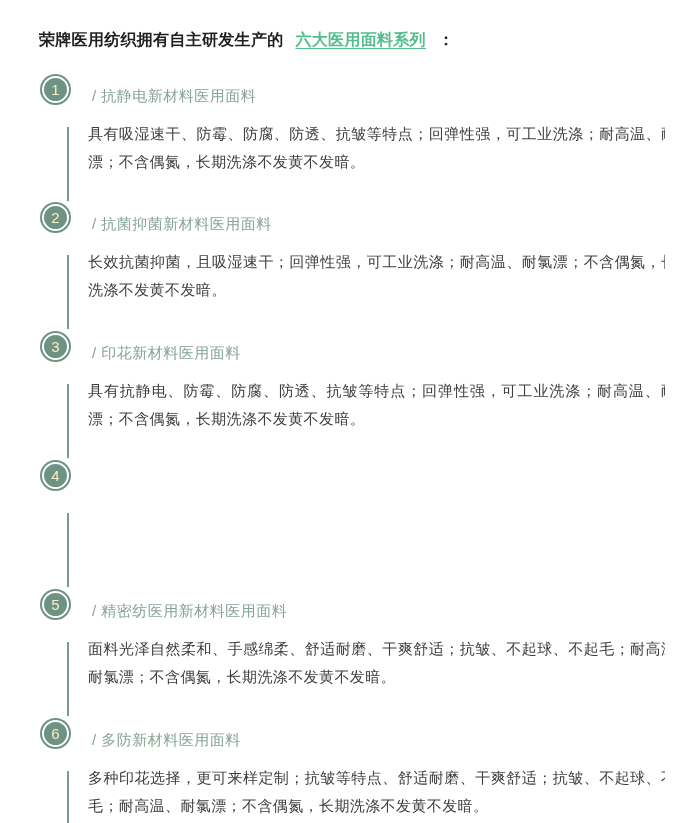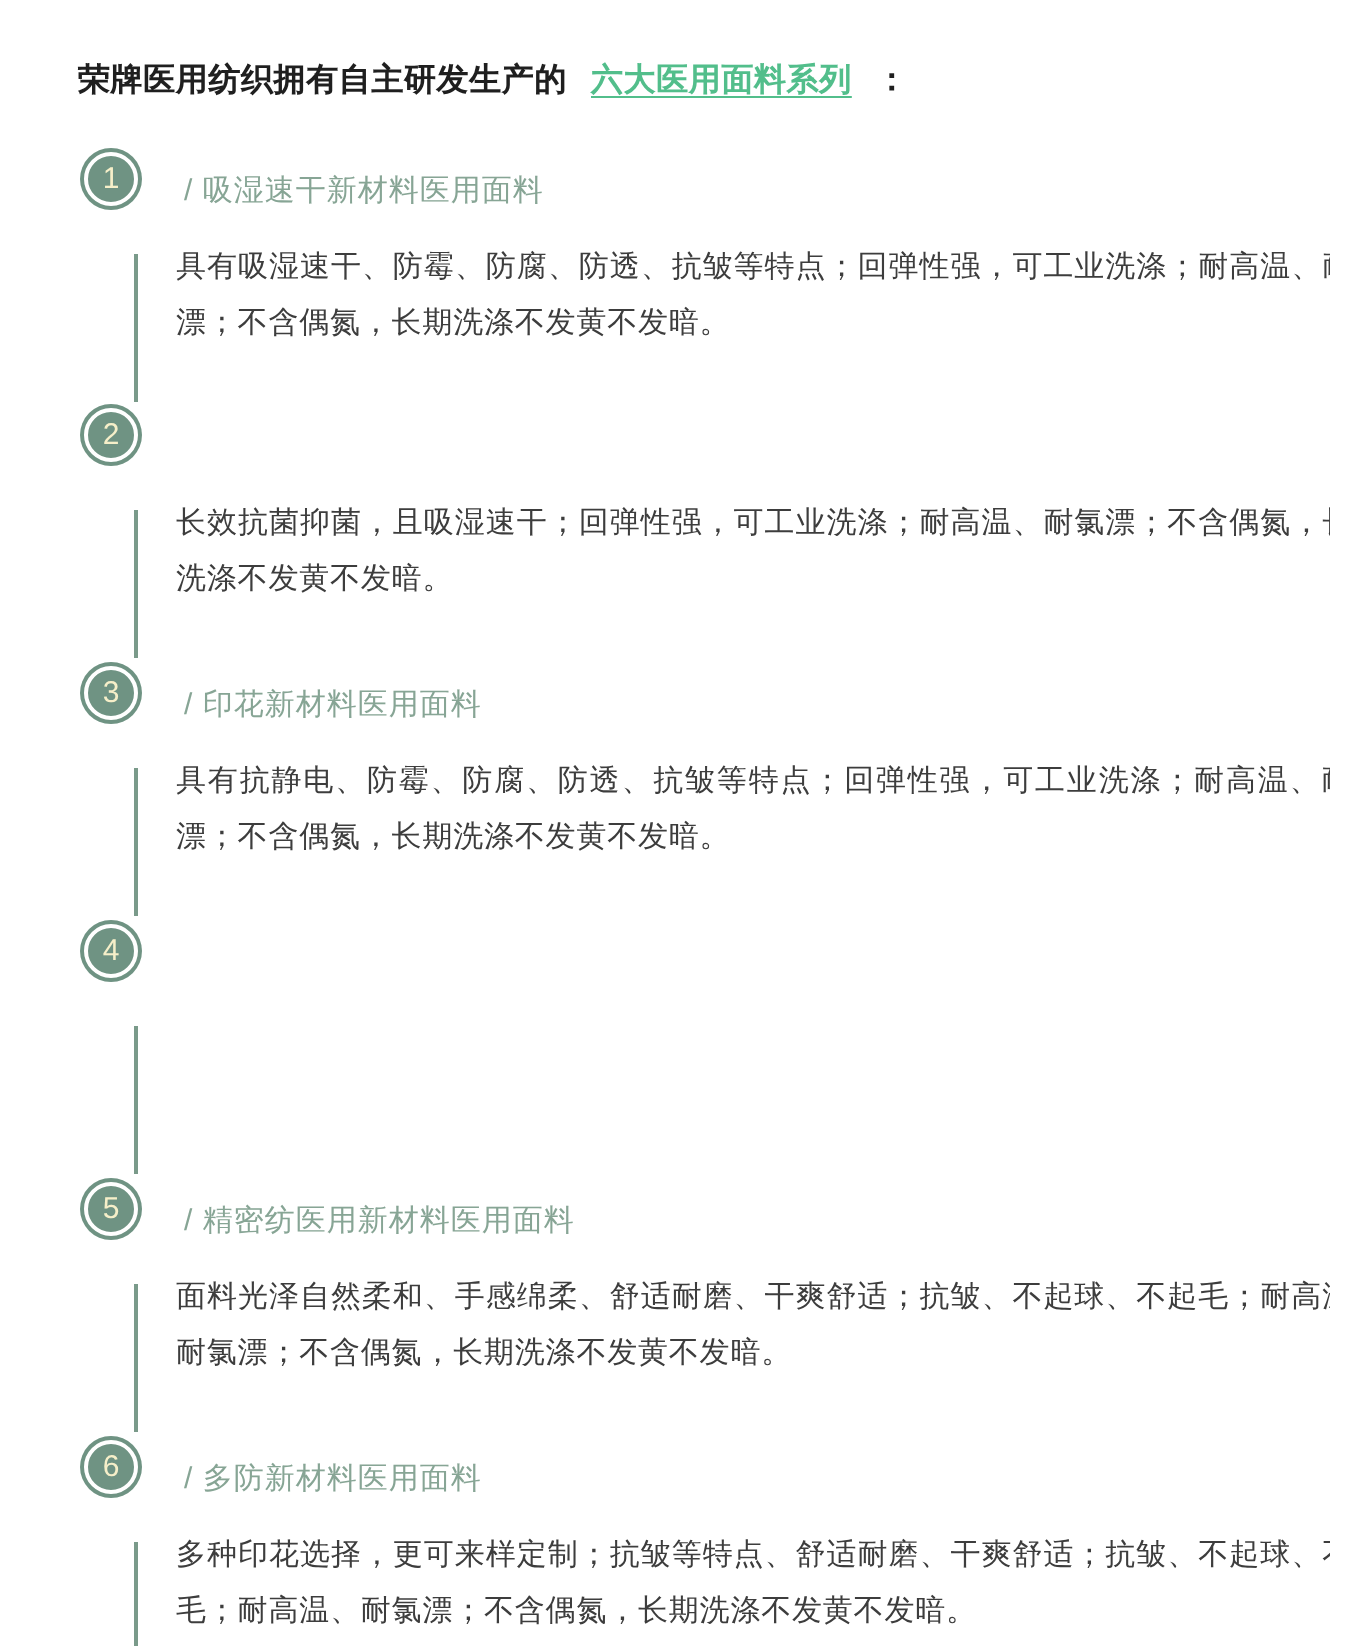--- a/index.html
+++ b/index.html
@@ -60,29 +60,30 @@
 <div class="canvas">
 
   <div class="page-title">
     <span>荣牌医用纺织拥有自主研发生产的</span><span class="link">六大医用面料系列</span><span>：</span>
   </div>
 
   <div class="section" style="top:48px">
     <div class="badge">
         <span>1</span>
       </div>
-    <div class="heading">/ 吸湿速干新材料医用面料</div>
+    <div class="heading">/ 抗静电新材料医用面料</div>
     <p class="body">具有吸湿速干、防霉、防腐、防透、抗皱等特点；回弹性强，可工业洗涤；耐高温、耐氯漂；不含偶氮，长期洗涤不发黄不发暗。</p>
     <div class="connector"></div>
   </div>
 
   <div class="section" style="top:176px">
     <div class="badge">
         <span>2</span>
       </div>
+    <div class="heading">/ 抗菌抑菌新材料医用面料</div>
     <p class="body">长效抗菌抑菌，且吸湿速干；回弹性强，可工业洗涤；耐高温、耐氯漂；不含偶氮，长期洗涤不发黄不发暗。</p>
     <div class="connector"></div>
   </div>
 
   <div class="section" style="top:305px">
     <div class="badge">
         <span>3</span>
       </div>
     <div class="heading">/ 印花新材料医用面料</div>
     <p class="body">具有抗静电、防霉、防腐、防透、抗皱等特点；回弹性强，可工业洗涤；耐高温、耐氯漂；不含偶氮，长期洗涤不发黄不发暗。</p>

